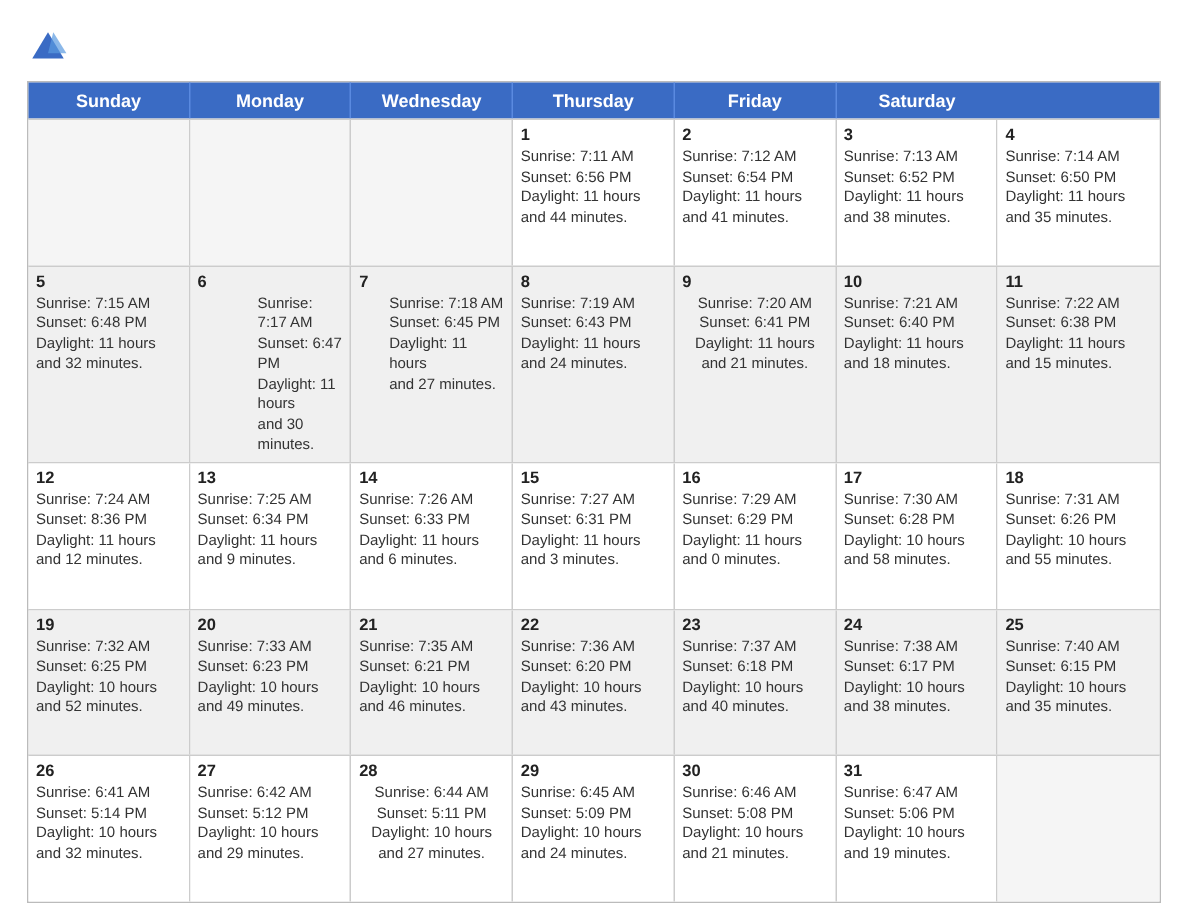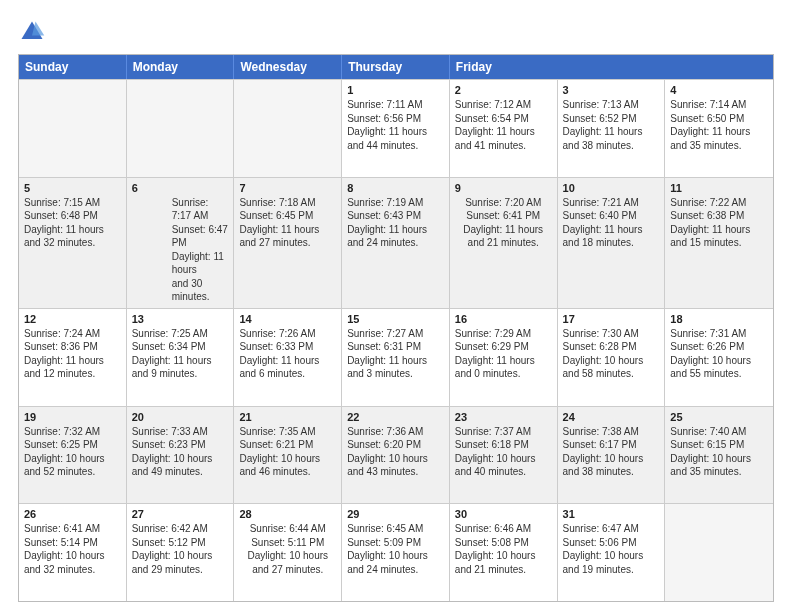--- a/index.html
+++ b/index.html
@@ -69,21 +69,21 @@
       display: grid;
       grid-template-columns: repeat(7, 1fr);
       background: #3a6bc4;
     }
     .cal-header-cell {
       color: #fff;
       font-size: 12px;
       font-weight: bold;
       padding: 5px 6px;
       border-right: 1px solid #5a8ae0;
-      text-align: left;
+      text-align: center;
     }
     .cal-header-cell:last-child { border-right: none; }
     .cal-body {
       flex: 1;
       display: flex;
       flex-direction: column;
     }
     .cal-row {
       display: grid;
       grid-template-columns: repeat(7, 1fr);
@@ -135,20 +135,21 @@
     </div>
   </div>
 
   <div class="calendar">
     <div class="cal-header">
     <div class="cal-header-cell">Sunday</div>
         <div class="cal-header-cell">Monday</div>
         <div class="cal-header-cell">Wednesday</div>
         <div class="cal-header-cell">Thursday</div>
         <div class="cal-header-cell">Friday</div>
+        <div class="cal-header-cell">Saturday</div>
       </div>
     <div class="cal-body">
     <div class="cal-row">
           <div class="cal-cell empty"></div>
           <div class="cal-cell empty"></div>
           <div class="cal-cell empty"></div>
           <div class="cal-cell">
             <div class="day-num">1</div>
             <div class="cell-text" style="white-space: pre-line;">Sunrise: 7:11 AM
 Sunset: 6:56 PM
@@ -187,21 +188,21 @@
           </div>
           <div class="cal-cell shaded">
             <div class="day-num">6</div>
             <div class="cell-text" style="white-space: pre-line; margin-left: 40px;">Sunrise: 7:17 AM
 Sunset: 6:47 PM
 Daylight: 11 hours
 and 30 minutes.</div>
           </div>
           <div class="cal-cell shaded">
             <div class="day-num">7</div>
-            <div class="cell-text" style="white-space: pre-line;">Sunrise: 7:18 AM
+            <div class="cell-text" style="white-space: pre-line; margin-left: 20px;">Sunrise: 7:18 AM
 Sunset: 6:45 PM
 Daylight: 11 hours
 and 27 minutes.</div>
           </div>
           <div class="cal-cell shaded">
             <div class="day-num">8</div>
             <div class="cell-text" style="white-space: pre-line;">Sunrise: 7:19 AM
 Sunset: 6:43 PM
 Daylight: 11 hours
 and 24 minutes.</div>

